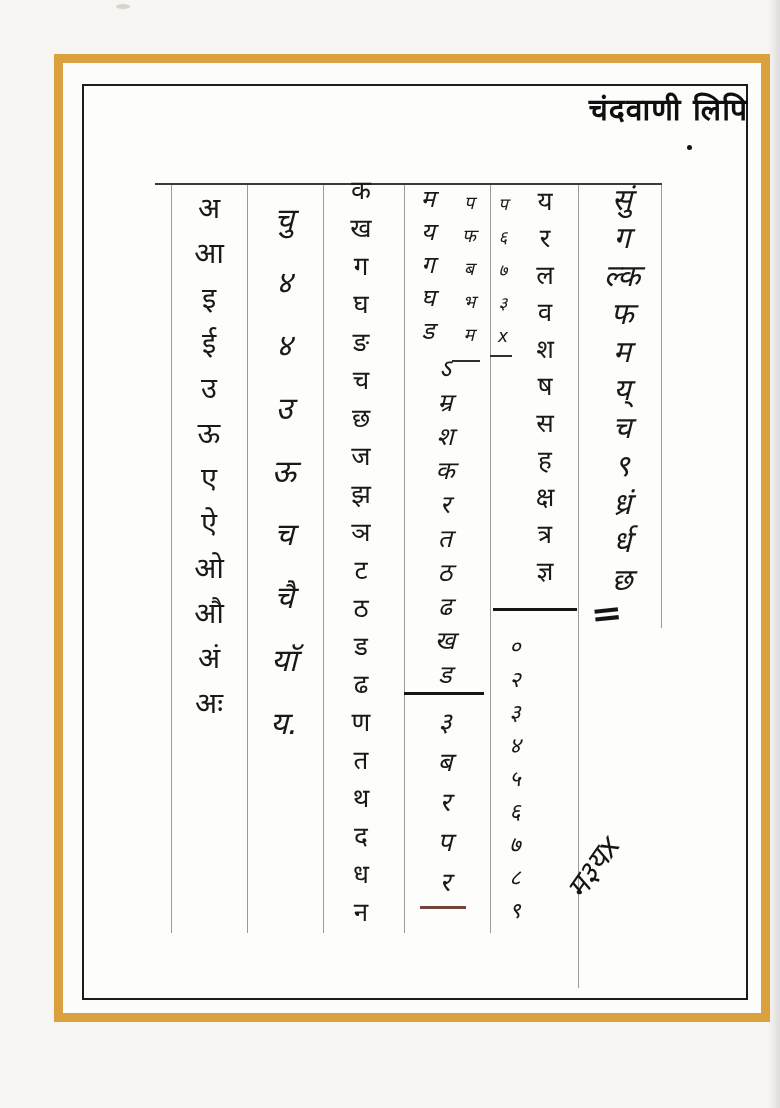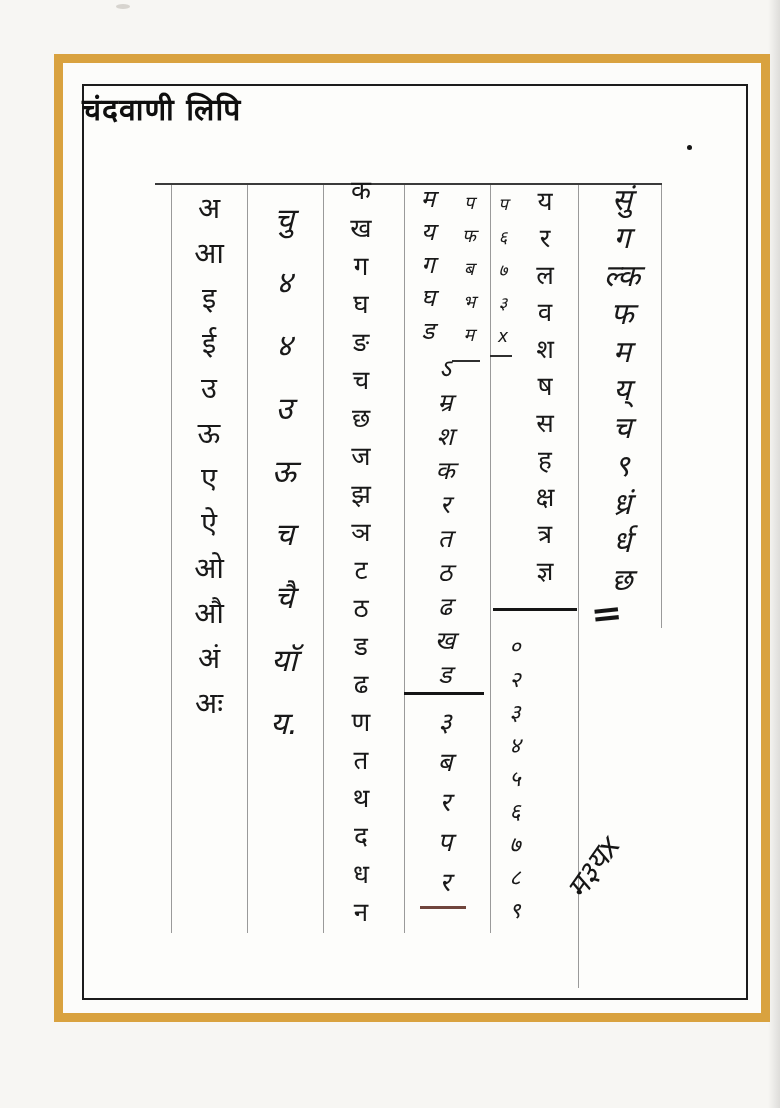--- a/index.html
+++ b/index.html
@@ -21,21 +21,21 @@
   .page-edge-right{
     position:absolute;right:0;top:0;width:12px;height:100%;
     background:linear-gradient(to right,rgba(0,0,0,0),rgba(0,0,0,0.10));
   }
   .smudge{
     position:absolute;left:116px;top:4px;width:14px;height:5px;
     background:rgba(120,110,100,0.25);border-radius:50%;
   }
   .title{
     position:absolute;left:82px;top:88px;width:666px;margin:0;
-    text-align:left;font-size:30px;font-weight:600;color:#0f0f0f;
+    text-align:right;font-size:30px;font-weight:600;color:#0f0f0f;
     letter-spacing:1px;
   }
   .ink-dot{
     position:absolute;left:687px;top:145px;width:5px;height:5px;
     background:#151515;border-radius:50%;
   }
   
   .vline{position:absolute;top:185px;width:1px;background:#9a9a9a;}
   .hl{position:absolute;background:#2f2f2f;}
   

